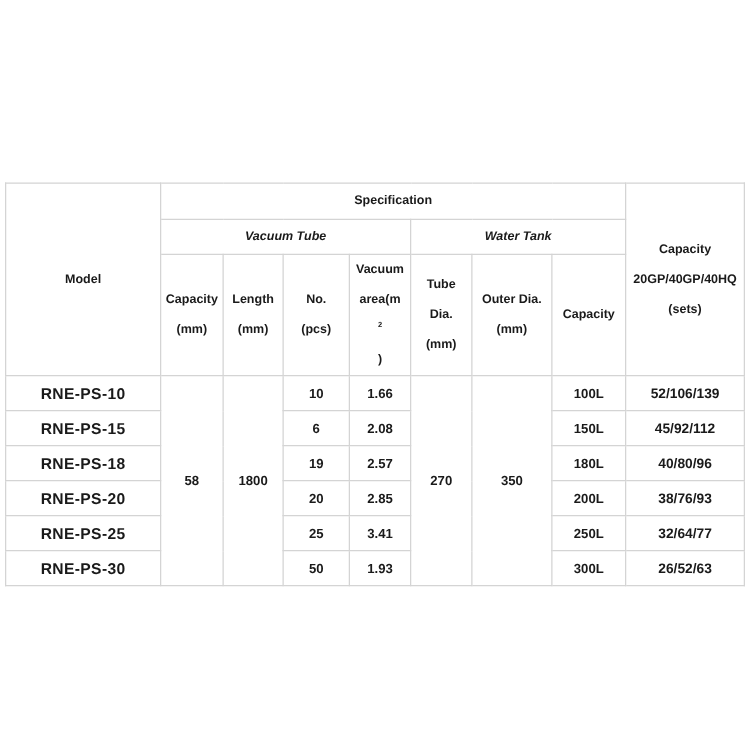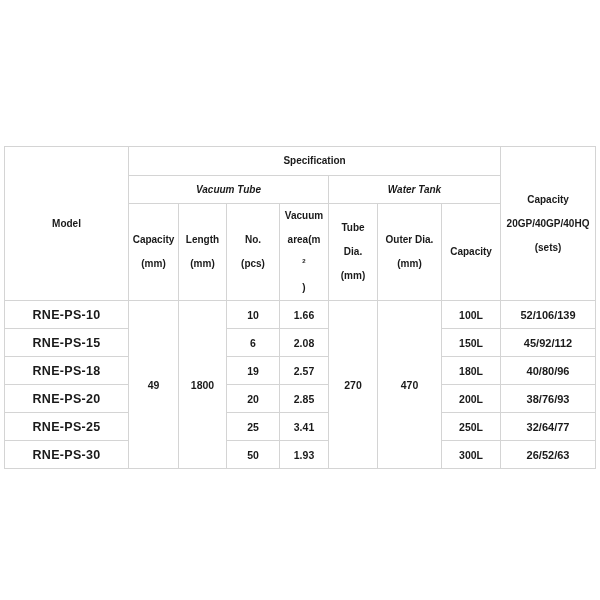--- a/index.html
+++ b/index.html
@@ -74,26 +74,26 @@
     </td>
     <td class="sub">
       <span>Outer Dia.</span>
       <span>(mm)</span>
     </td>
     <td class="sub">Capacity</td>
   </tr>
 
   <tr class="r-data">
     <td class="model">RNE-PS-10</td>
-    <td rowspan="6" class="val">49</td>
+    <td rowspan="6" class="val">58</td>
     <td rowspan="6" class="val">1800</td>
     <td class="val">10</td>
     <td class="val">1.66</td>
     <td rowspan="6" class="val">270</td>
-    <td rowspan="6" class="val">470</td>
+    <td rowspan="6" class="val">350</td>
     <td class="val">100L</td>
     <td class="qty">52/106/139</td>
   </tr>
   <tr class="r-data">
     <td class="model">RNE-PS-15</td>
     <td class="val">6</td>
     <td class="val">2.08</td>
     <td class="val">150L</td>
     <td class="qty">45/92/112</td>
   </tr>

